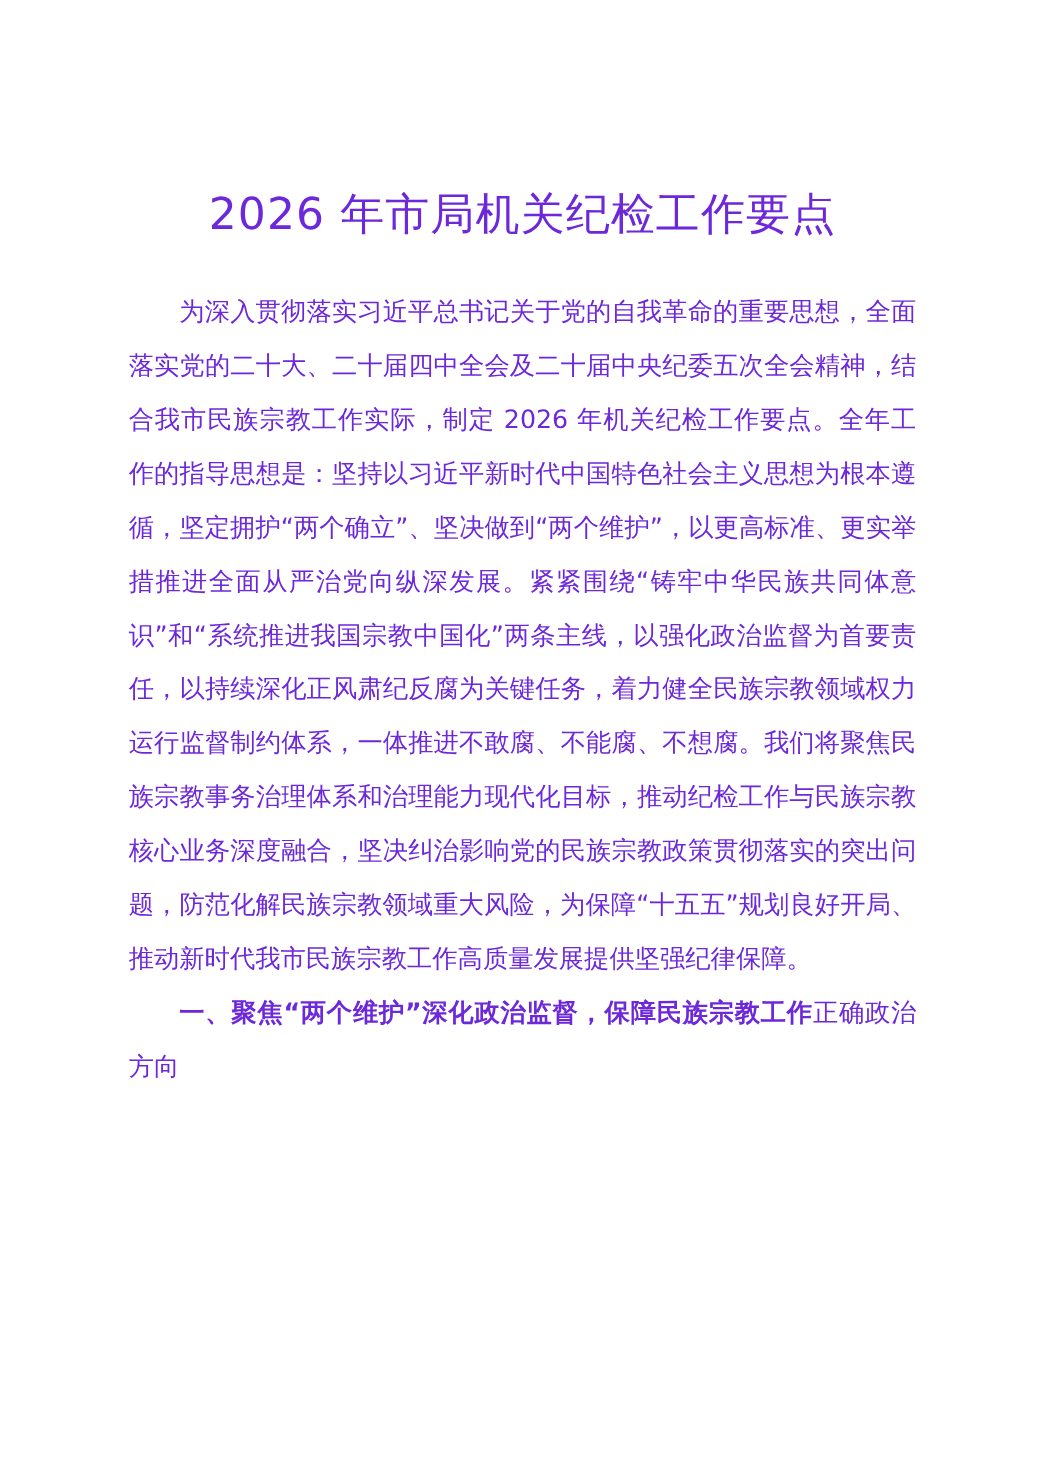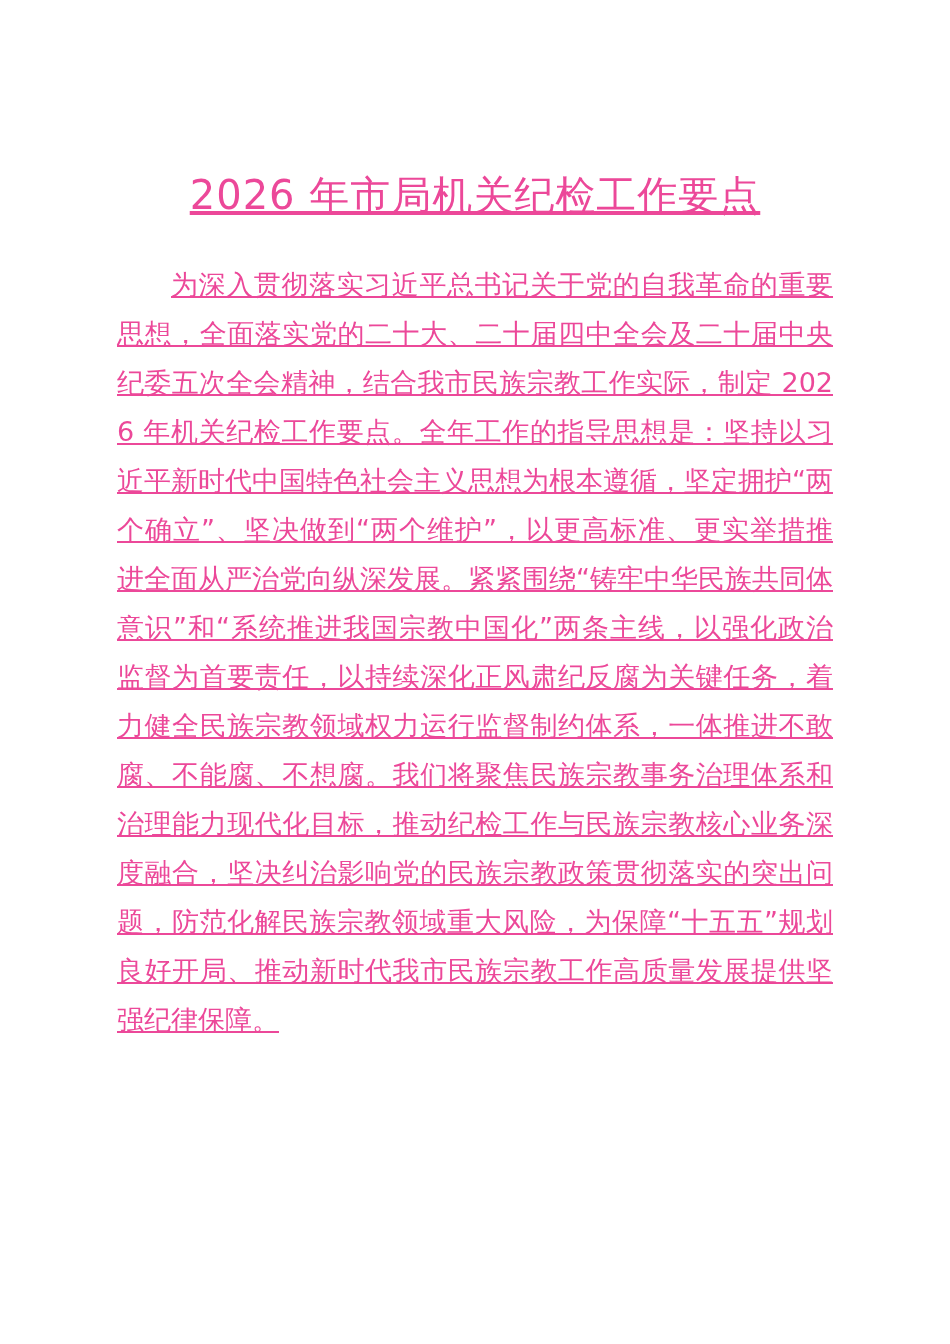--- a/index.html
+++ b/index.html
@@ -6,49 +6,49 @@
     margin: 0;
     padding: 0;
     background: #ffffff;
   }
   .page {
     width: 950px;
     height: 1344px;
     background: #ffffff;
     position: relative;
     overflow: hidden;
-    color: #ec4899;
+    color: #6d28d9;
     font-family: "DejaVu Sans", sans-serif;
-    text-decoration: underline;
   }
   .doc-title {
     margin: 0;
     padding-top: 170px;
     text-align: center;
     font-size: 40px;
     font-weight: 400;
     line-height: 50px;
     letter-spacing: 1px;
   }
   .doc-body {
     margin: 40px 117px 0 117px;
     text-align: justify;
   }
   .paragraph {
     margin: 0;
-    font-size: 27px;
+    font-size: 23px;
     line-height: 49px;
     text-indent: 2em;
     word-break: break-all;
   }
   .bold {
     font-weight: 700;
   }
 </style>
 </head>
 <body>
 
 <div class="page">
   <h1 class="doc-title">2026 年市局机关纪检工作要点</h1>
   <div class="doc-body">
       <p class="paragraph"><span>为深入贯彻落实习近平总书记关于党的自我革命的重要思想，全面落实党的二十大、二十届四中全会及二十届中央纪委五次全会精神，结合我市民族宗教工作实际，制定 2026 年机关纪检工作要点。全年工作的指导思想是：坚持以习近平新时代中国特色社会主义思想为根本遵循，坚定拥护“两个确立”、坚决做到“两个维护”，以更高标准、更实举措推进全面从严治党向纵深发展。紧紧围绕“铸牢中华民族共同体意识”和“系统推进我国宗教中国化”两条主线，以强化政治监督为首要责任，以持续深化正风肃纪反腐为关键任务，着力健全民族宗教领域权力运行监督制约体系，一体推进不敢腐、不能腐、不想腐。我们将聚焦民族宗教事务治理体系和治理能力现代化目标，推动纪检工作与民族宗教核心业务深度融合，坚决纠治影响党的民族宗教政策贯彻落实的突出问题，防范化解民族宗教领域重大风险，为保障“十五五”规划良好开局、推动新时代我市民族宗教工作高质量发展提供坚强纪律保障。</span></p>
+      <p class="paragraph"><span class="bold">一、聚焦“两个维护”深化政治监督，保障民族宗教工作</span><span>正确政治方向</span></p>
     </div>
 </div>
 
 </body></html>

